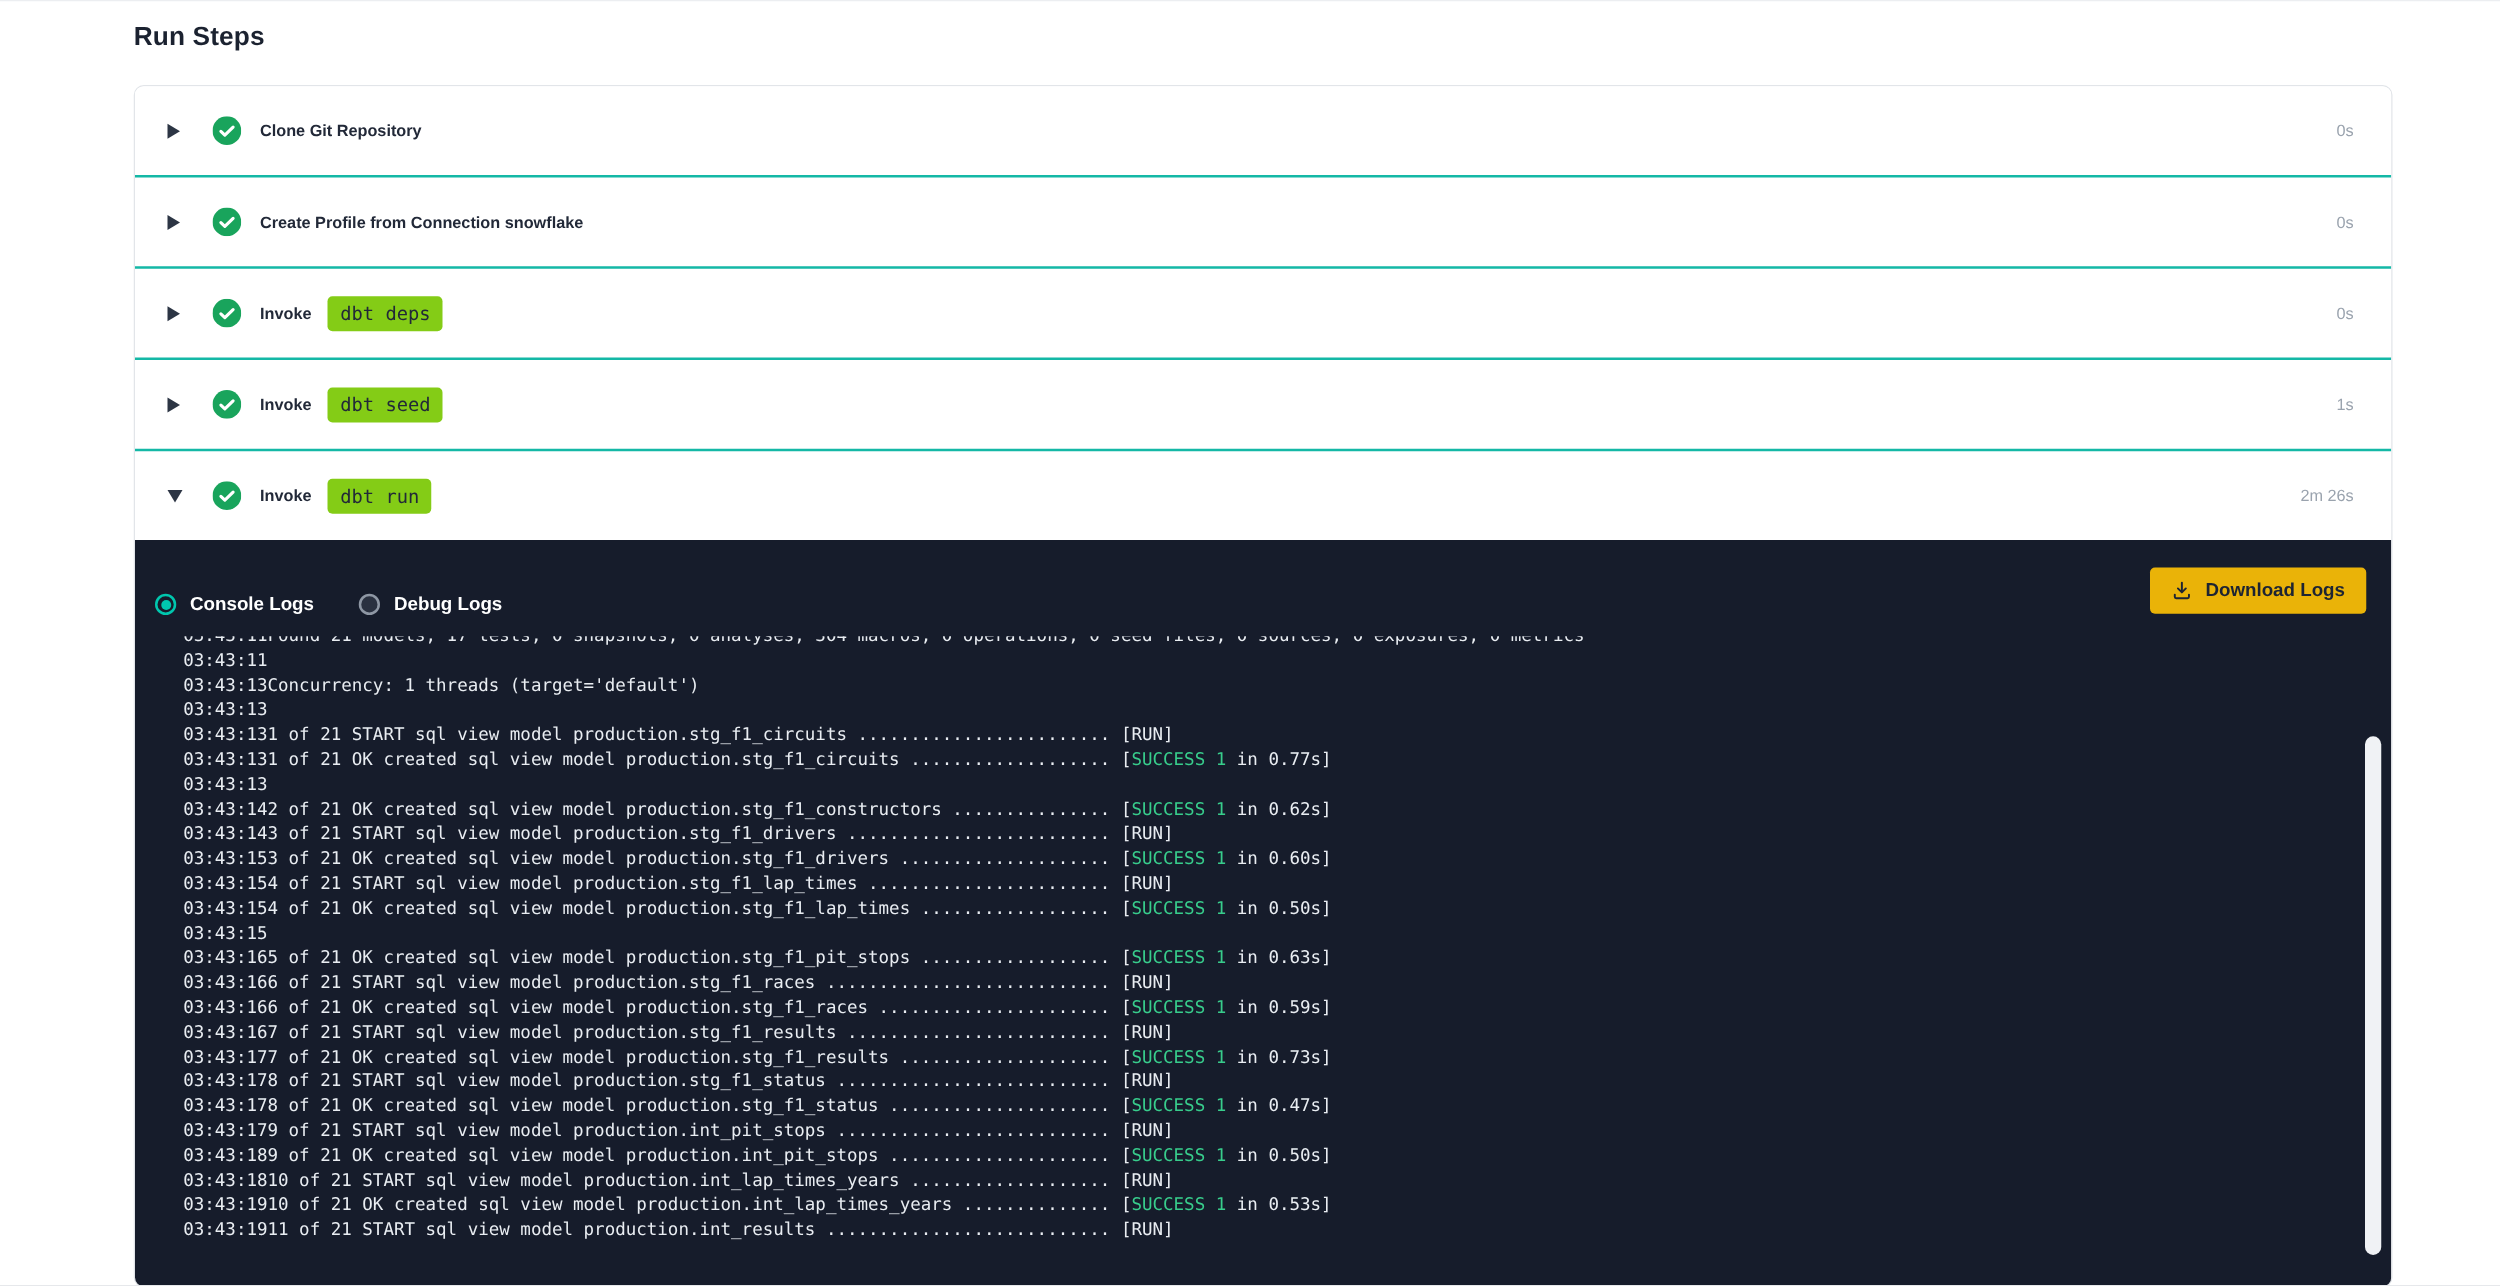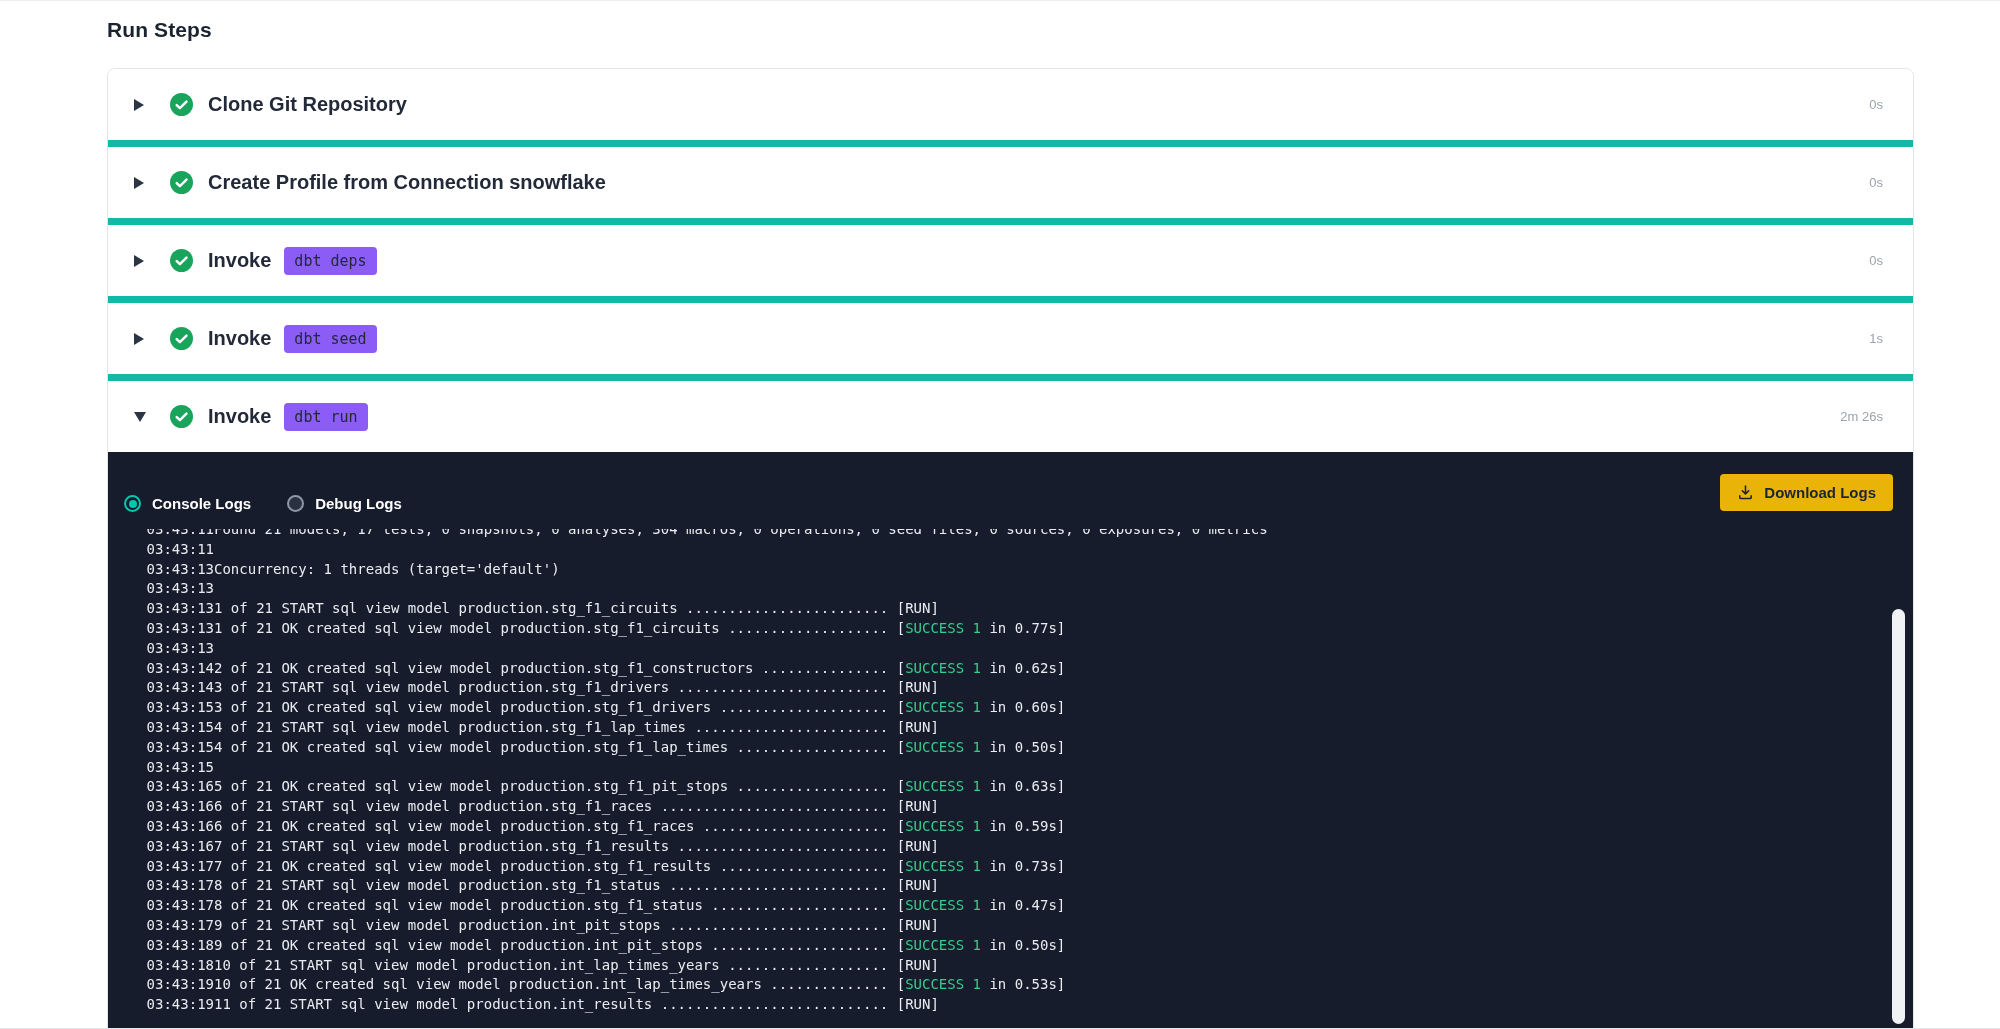--- a/index.html
+++ b/index.html
@@ -26,21 +26,21 @@
     color: #1b2230;
     margin: 0 0 26px 0;
     letter-spacing: 0.1px;
   }
   .steps-card {
     border: 1px solid #e2e5e9;
     border-radius: 8px;
     overflow: hidden;
     background: #ffffff;
   }
-  .step:not(:first-child) .step-row { border-top: 7px solid #14b8a6; }
+  .step:not(:first-child) .step-row { border-top: 2px solid #14b8a6; }
   .step-row {
     display: flex;
     align-items: center;
     height: 71px;
     padding: 0 30px 0 26px;
     background: #ffffff;
     cursor: pointer;
   }
   .caret-box {
     width: 14px;
@@ -55,26 +55,26 @@
     border-top: 6px solid transparent;
     border-bottom: 6px solid transparent;
   }
   .caret.down {
     border-top: 10px solid #2c3544;
     border-left: 6px solid transparent;
     border-right: 6px solid transparent;
   }
   .check { margin-right: 15px; display: flex; align-items: center; }
   .check svg { width: 23px; height: 23px; display: block; }
-  .step-label { font-size: 20px; font-weight: 700; color: #222938; }
+  .step-label { font-size: 13px; font-weight: 700; color: #222938; }
   .cmd-chip {
     margin-left: 13px;
     font-family: "DejaVu Sans Mono", monospace;
     font-size: 15px;
-    background: #8b5cf6;
+    background: #84cc16;
     color: #222938;
     padding: 5px 10px;
     border-radius: 4px;
   }
   .duration { margin-left: auto; font-size: 13px; color: #9aa3ae; }
 
   .console { background: var(--panel, #161c2b); position: relative; }
   .console-header { display: flex; align-items: center; padding: 21px 20px 17px 16px; }
   .radio-group { display: flex; align-items: center; gap: 36px; margin-top: 22px; }
   .radio-item { display: flex; align-items: center; gap: 11px; cursor: pointer; }

